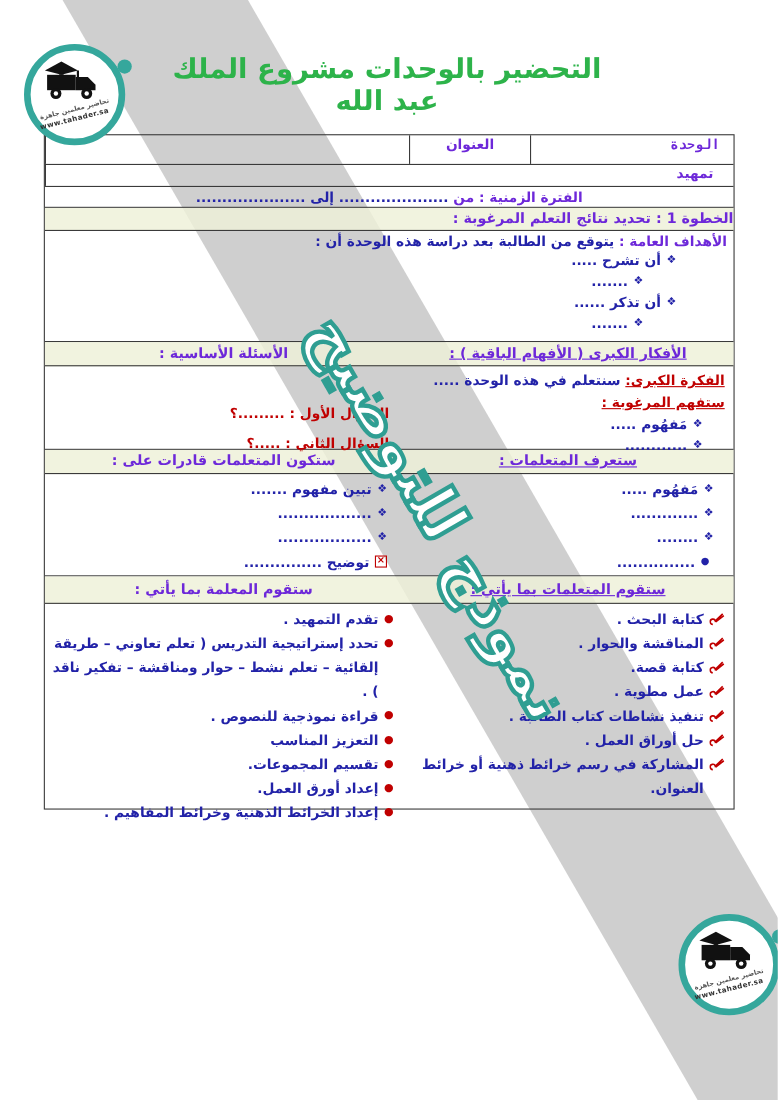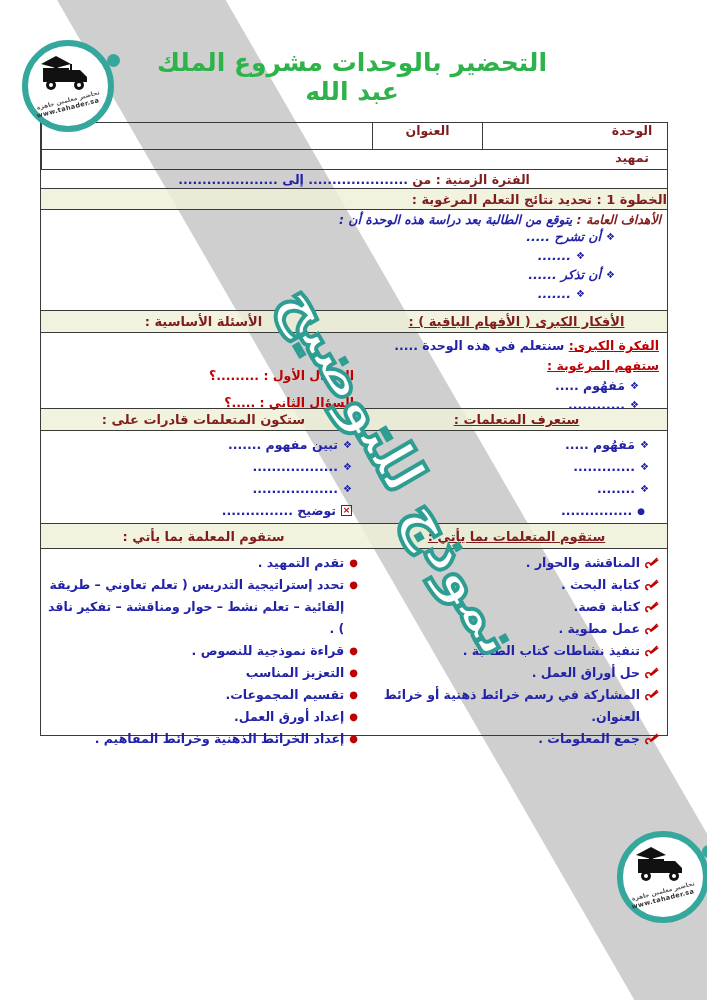--- a/index.html
+++ b/index.html
@@ -44,35 +44,35 @@
     font-size:6.5px; color:#333; transform:rotate(-14deg); letter-spacing:0.4px; }
   
   .sheet {
     position:absolute; left:40px; top:122px; width:628px; z-index:2;
     border:1px solid #3a3a3a; font-size:12.5px; color:#2222a8;
   }
   .trow { display:flex; border-bottom:1px solid #3a3a3a; }
   .trow:last-child { border-bottom:none; }
   .cell { min-height:100%; }
   .cell.sep { border-left:1px solid #3a3a3a; }
-  .red { color:#7f1d1d; }
+  .red { color:#6d28d9; }
   .navy { color:#2222a8; }
   .cream { background:rgba(238,240,216,0.82); }
   .r1 { height:27px; align-items:center; }
-  .r1 .c-unit { width:70px; text-align:center; }
+  .r1 .c-unit { width:70px; text-align:center;font-family:Liberation Mono, monospace; }
   .r1 .c-e1 { width:115px; }
   .r1 .c-title { width:110px; text-align:center; }
   .r1 .c-e2 { flex:1; }
   .r2 { height:20px; align-items:center; }
   .r2 .c-unit { width:70px; text-align:center; }
   .r2 .c-rest { flex:1; }
   .r-period { height:19px; align-items:center; justify-content:center; font-size:12.5px; }
   .r-step { height:21px; align-items:center; justify-content:center; }
   .r-step .stept { width:100%; font-size:13px; }
-  .r-obj { height:101px; display:block; padding:2px 6px 0 6px;font-style:italic; }
+  .r-obj { height:101px; display:block; padding:2px 6px 0 6px; }
   .obj-head { font-size:12.5px; }
   .li { display:flex; align-items:flex-start; gap:5px; line-height:19px; }
   .dmd { color:#2222a8; font-size:10px; line-height:19px; }
   .obj-li { padding-right:46px; }
   .obj-li.stag { padding-right:76px; }
   .hdr { height:22px; align-items:center; }
   .hdr .h-right { width:301px; text-align:center; font-size:13px;text-decoration:underline; }
   .hdr .h-left { flex:1; text-align:center; font-size:13px; }
   .hdr3 { height:25px; }
   .cols { align-items:stretch; }
@@ -266,32 +266,32 @@
     <div class="h-right red">ستقوم المتعلمات بما يأتي :</div>
     <div class="h-left sep red">ستقوم المعلمة بما يأتي :</div>
   </div>
 
   <div class="trow cols c3">
     <div class="col-right">
       <div class="li task-li">
         <svg class="pen" viewBox="0 0 14 14">
             <path d="M3.2 11.6 a2.4 2.4 0 1 1 2.3-3.1 L12.2 2 M5.8 9.4 L13.2 3.6" fill="none" stroke="#c00000" stroke-width="1.5"></path>
           </svg>
+        <span class="navy">كتابة البحث .</span>
+      </div>
+      <div class="li task-li">
+        <svg class="pen" viewBox="0 0 14 14">
+            <path d="M3.2 11.6 a2.4 2.4 0 1 1 2.3-3.1 L12.2 2 M5.8 9.4 L13.2 3.6" fill="none" stroke="#c00000" stroke-width="1.5"></path>
+          </svg>
         <span class="navy">المناقشة والحوار .</span>
       </div>
       <div class="li task-li">
         <svg class="pen" viewBox="0 0 14 14">
             <path d="M3.2 11.6 a2.4 2.4 0 1 1 2.3-3.1 L12.2 2 M5.8 9.4 L13.2 3.6" fill="none" stroke="#c00000" stroke-width="1.5"></path>
           </svg>
-        <span class="navy">كتابة البحث .</span>
-      </div>
-      <div class="li task-li">
-        <svg class="pen" viewBox="0 0 14 14">
-            <path d="M3.2 11.6 a2.4 2.4 0 1 1 2.3-3.1 L12.2 2 M5.8 9.4 L13.2 3.6" fill="none" stroke="#c00000" stroke-width="1.5"></path>
-          </svg>
         <span class="navy">كتابة قصة.</span>
       </div>
       <div class="li task-li">
         <svg class="pen" viewBox="0 0 14 14">
             <path d="M3.2 11.6 a2.4 2.4 0 1 1 2.3-3.1 L12.2 2 M5.8 9.4 L13.2 3.6" fill="none" stroke="#c00000" stroke-width="1.5"></path>
           </svg>
         <span class="navy">عمل مطوية .</span>
       </div>
       <div class="li task-li">
         <svg class="pen" viewBox="0 0 14 14">
@@ -304,26 +304,20 @@
             <path d="M3.2 11.6 a2.4 2.4 0 1 1 2.3-3.1 L12.2 2 M5.8 9.4 L13.2 3.6" fill="none" stroke="#c00000" stroke-width="1.5"></path>
           </svg>
         <span class="navy">حل أوراق العمل .</span>
       </div>
       <div class="li task-li">
         <svg class="pen" viewBox="0 0 14 14">
             <path d="M3.2 11.6 a2.4 2.4 0 1 1 2.3-3.1 L12.2 2 M5.8 9.4 L13.2 3.6" fill="none" stroke="#c00000" stroke-width="1.5"></path>
           </svg>
         <span class="navy">المشاركة في رسم خرائط ذهنية أو خرائط العنوان.</span>
       </div>
-      <div class="li task-li">
-        <svg class="pen" viewBox="0 0 14 14">
-            <path d="M3.2 11.6 a2.4 2.4 0 1 1 2.3-3.1 L12.2 2 M5.8 9.4 L13.2 3.6" fill="none" stroke="#c00000" stroke-width="1.5"></path>
-          </svg>
-        <span class="navy">جمع المعلومات .</span>
-      </div>
     </div>
     <div class="col-left sep">
       <div class="li task-li">
         <span class="tdot">●</span>
         <span class="navy">تقدم التمهيد .</span>
       </div>
       <div class="li task-li">
         <span class="tdot">●</span>
         <span class="navy">تحدد إستراتيجية التدريس ( تعلم تعاوني – طريقة إلقائية – تعلم نشط – حوار ومناقشة – تفكير ناقد ) .</span>
       </div>

